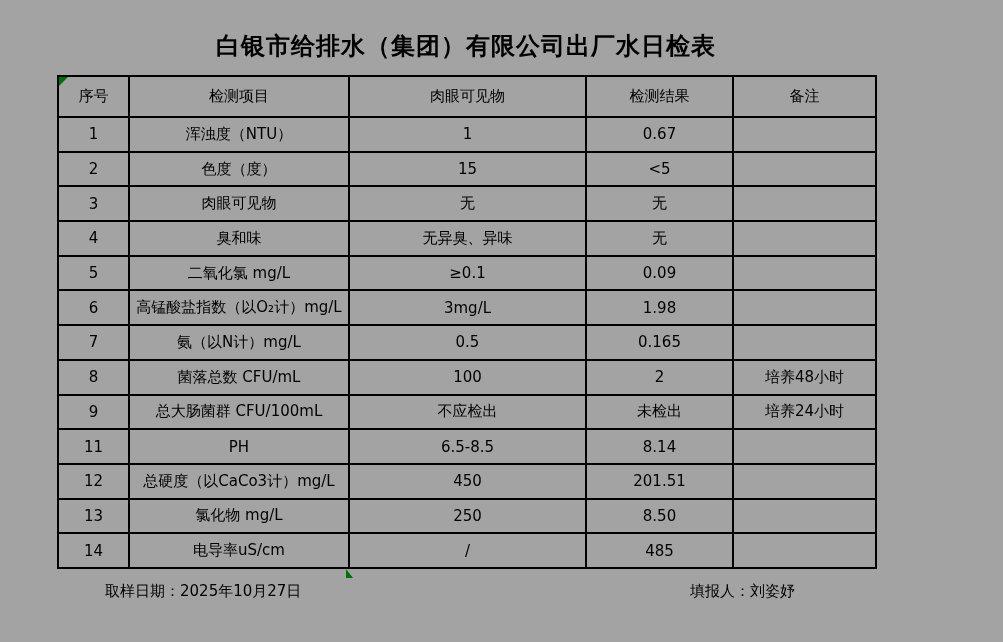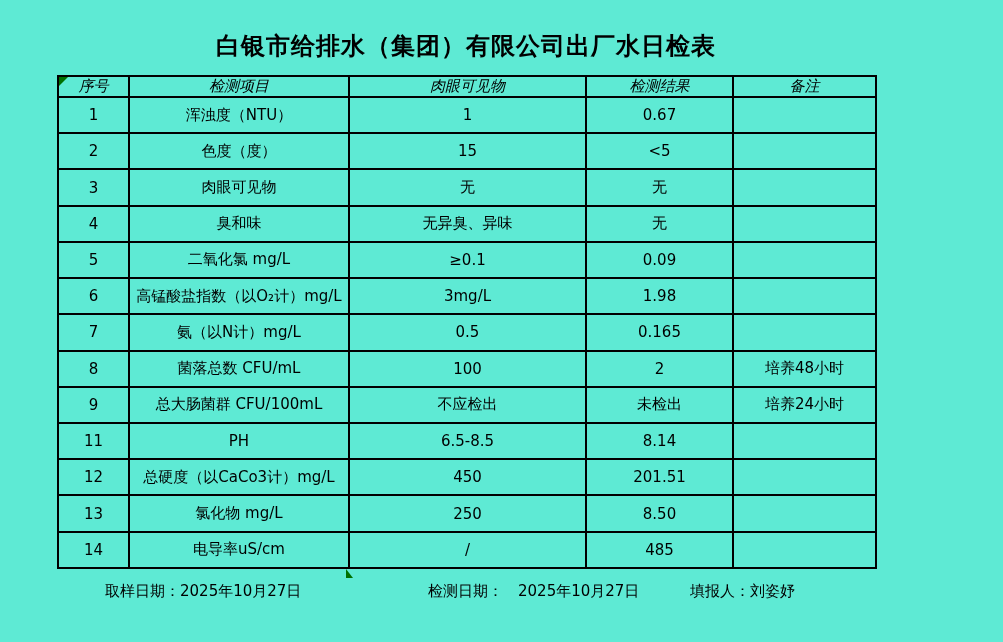--- a/index.html
+++ b/index.html
@@ -6,21 +6,21 @@
     margin: 0;
     padding: 0;
     background: #ffffff;
     font-family: "DejaVu Sans", "Liberation Sans", sans-serif;
     color: #000000;
   }
   .page {
     position: relative;
     width: 1003px;
     height: 642px;
-    background: #5eead4;
+    background: #a3a3a3;
     overflow: hidden;
   }
   .title {
     position: absolute;
     left: 57px;
     top: 30px;
     width: 818px;
     margin: 0;
     text-align: center;
     font-size: 24px;
@@ -43,21 +43,21 @@
   table.inspection td {
     border: 2px solid #000000;
     text-align: center;
     vertical-align: middle;
     font-size: 15px;
     font-weight: normal;
     padding: 0 2px;
     overflow: hidden;
     white-space: nowrap;
   }
-  table.inspection thead tr { height: 21px; font-style: italic; }
+  table.inspection thead tr { height: 41px; }
   table.inspection tbody tr { height: 32px; }
   .corner-marker {
     position: absolute;
     left: 2px;
     top: 2px;
     width: 9px;
     height: 9px;
     clip-path: polygon(0 0, 100% 0, 0 100%);
     z-index: 2;
   }
@@ -203,17 +203,16 @@
           <td>/</td>
           <td>485</td>
           <td></td>
         </tr>
       </tbody>
     </table>
   </div>
 
   <div class="footer">
     <span class="group sampling"><span class="label">取样日期：</span><span class="value">2025年10月27日</span></span>
-    <span class="group testing"><span class="label">检测日期：</span><span class="value">2025年10月27日</span></span>
     <span class="group reporter"><span class="label">填报人：</span><span class="value">刘姿妤</span></span>
   </div>
 
 </div>
 
 </body></html>

